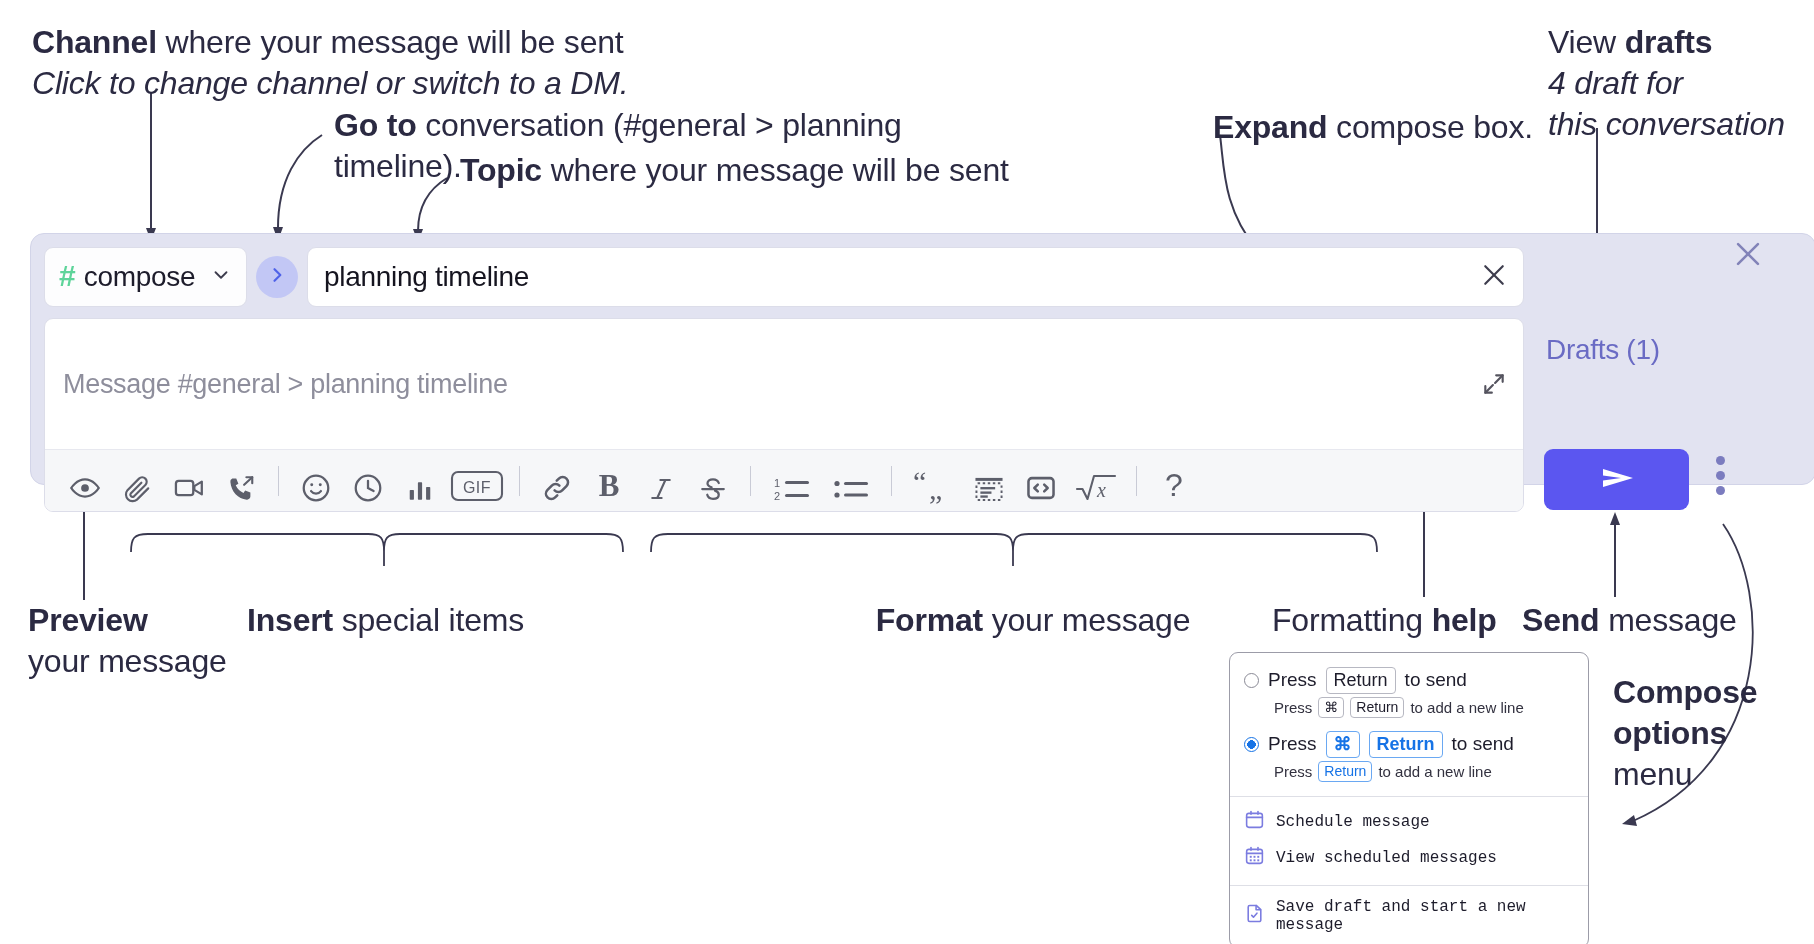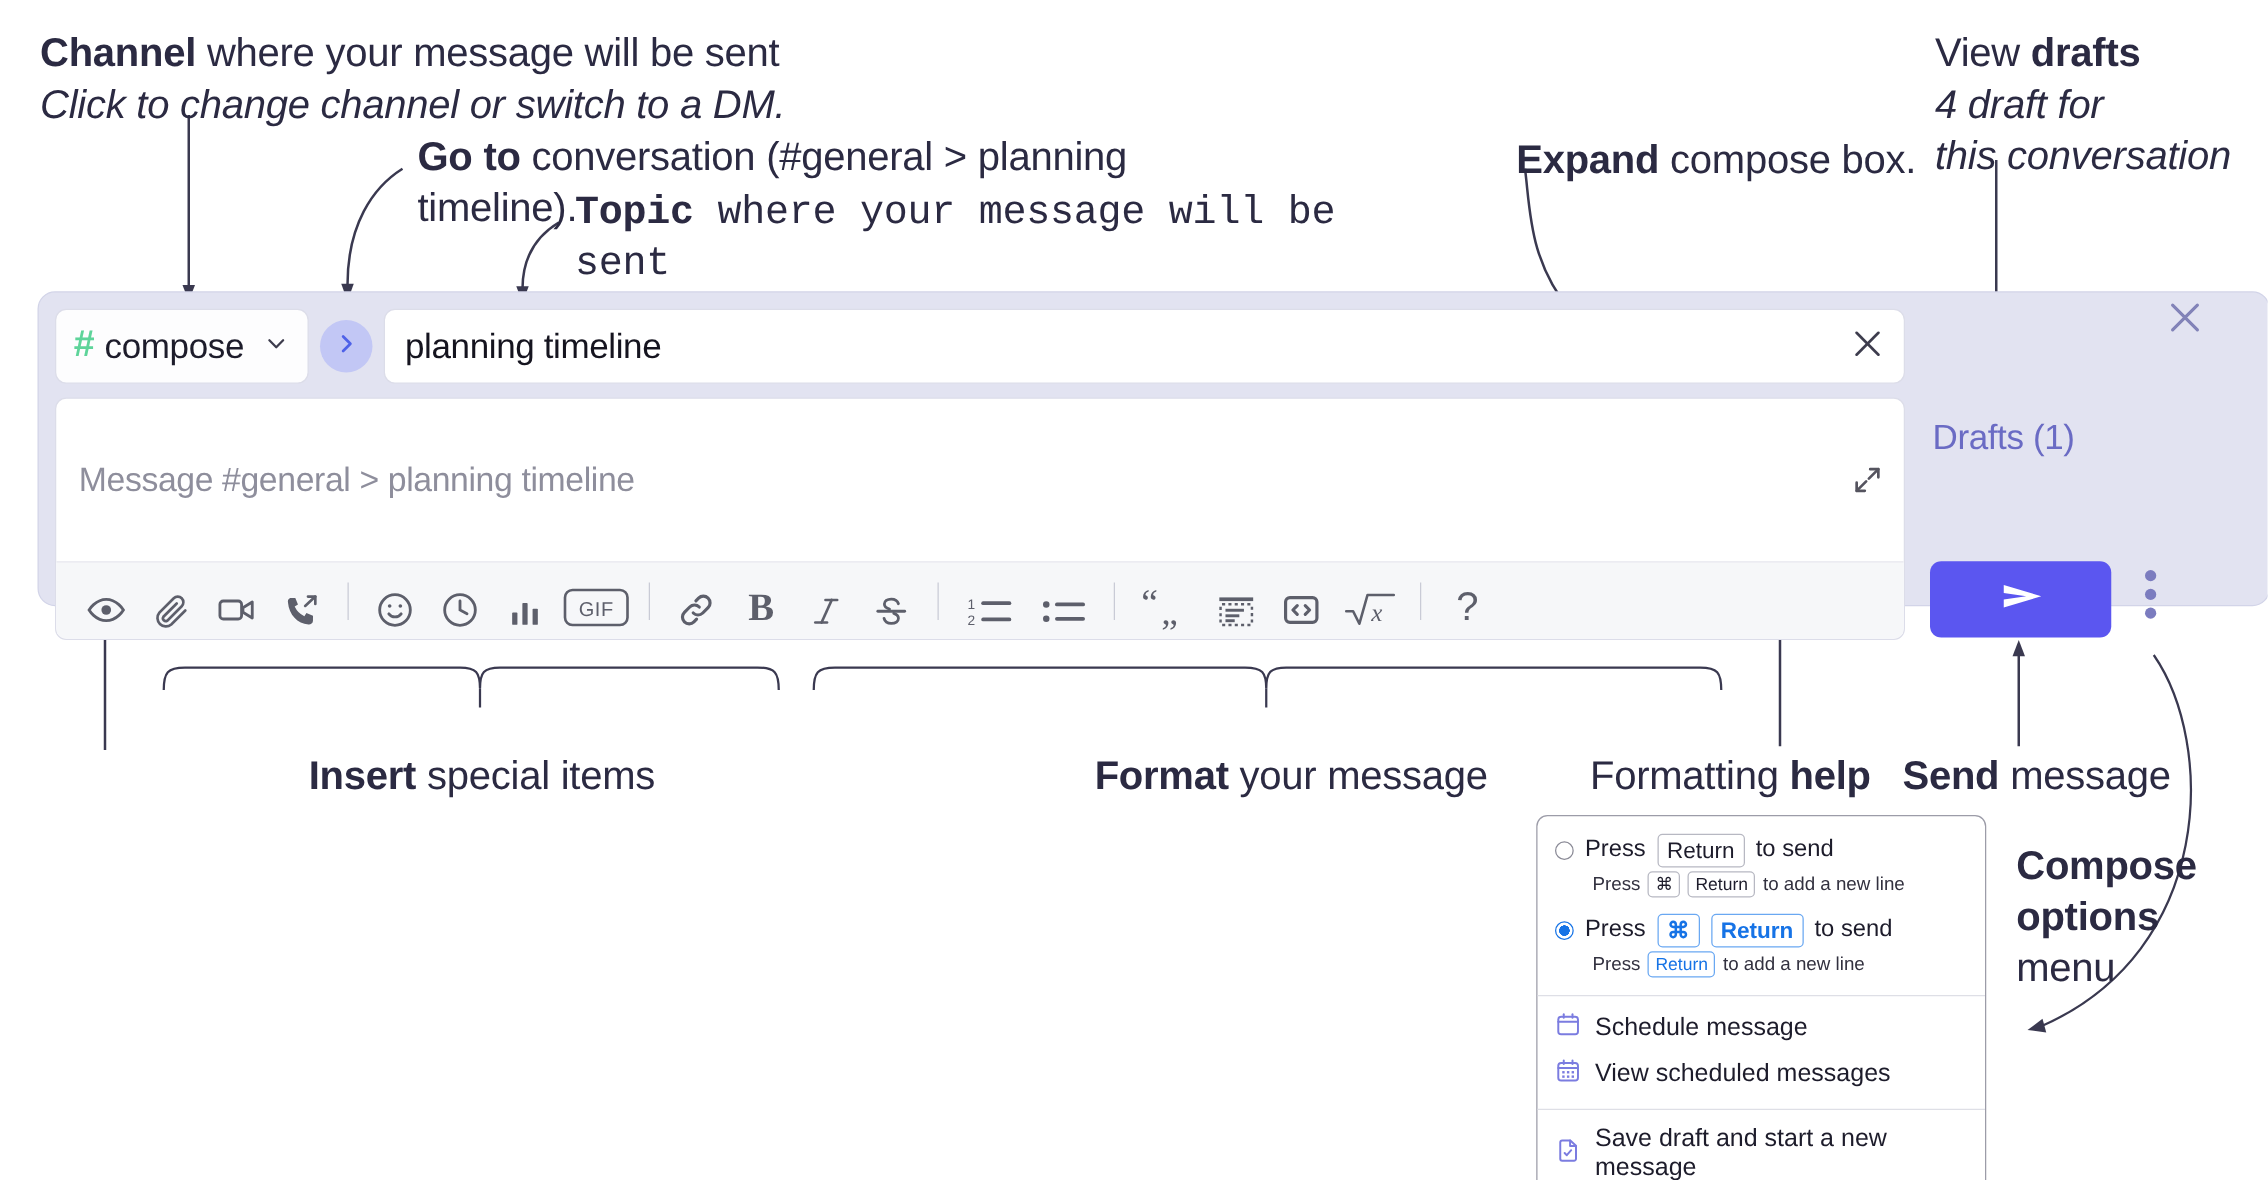--- a/index.html
+++ b/index.html
@@ -100,21 +100,21 @@
       radial-gradient(circle, #1673e6 0 45%, #ffffff 47% 100%); }
   .key {
     border: 1px solid #b7b8c2; border-radius: 4px;
     padding: 1px 7px; font-size: 18px; color: #1d1c2b;
     background: #fff; line-height: 1.25; display: inline-block;
   }
   .key.sm { font-size: 14px; padding: 1px 5px; }
   .key.blue { border-color: #6aa8f2; color: #1673e6; font-weight: 700; }
   .key.blue.sm { font-weight: 400; }
   .menu-div { height: 1px; background: #dedfe6; margin: 9px 0 7px 0; }
-  .menu-item { display: flex; align-items: center; gap: 11px; padding: 5px 14px; font-size: 20px; color: #1d1c2b; }
+  .menu-item { display: flex; align-items: center; gap: 11px; padding: 5px 14px; font-size: 16px; color: #1d1c2b; font-family: Liberation Mono, monospace; }
 
   
   #leaders { position: absolute; inset: 0; pointer-events: none; }
 </style>
 </head>
 <body>
 
 <div class="stage">
 
   <svg id="leaders" width="1814" height="944">
@@ -157,34 +157,38 @@
 
   <div class="abs anno anno-big" style="left:32px; top:22px; width:620px;">
     <div><b>Channel</b><span> where your message will be sent</span></div>
     <div><i>Click to change channel or switch to a DM.</i></div>
   </div>
 
   <div class="abs anno anno-big" style="left:334px; top:105px; width:700px;">
     <b>Go to</b><span> conversation (#general &gt; planning timeline).</span>
   </div>
 
-  <div class="abs anno anno-big" style="left:460px; top:150px; width:700px;font-family:Liberation Mono, monospace;">
+  <div class="abs anno anno-big" style="left:460px; top:150px; width:700px;">
     <b>Topic</b><span> where your message will be sent</span>
   </div>
 
   <div class="abs anno anno-big" style="left:1213px; top:107px; width:420px;">
     <b>Expand</b><span> compose box.</span>
   </div>
 
   <div class="abs anno anno-big" style="left:1548px; top:22px; width:270px;">
     <div><span>View </span><b>drafts</b></div>
     <div><i>4 draft for</i></div>
     <div><i>this conversation</i></div>
   </div>
 
+  <div class="abs anno anno-big" style="left:28px; top:600px; width:220px;">
+    <div><b>Preview</b></div>
+    <div><span>your message</span></div>
+  </div>
 
   <div class="abs anno anno-big" style="left:247px; top:600px; width:330px;">
     <b>Insert</b><span> special items</span>
   </div>
 
   <div class="abs anno anno-big" style="left:868px; top:600px; width:330px;text-align:center;">
     <b>Format</b><span> your message</span>
   </div>
 
   <div class="abs anno anno-big" style="left:1272px; top:600px; width:260px;">

